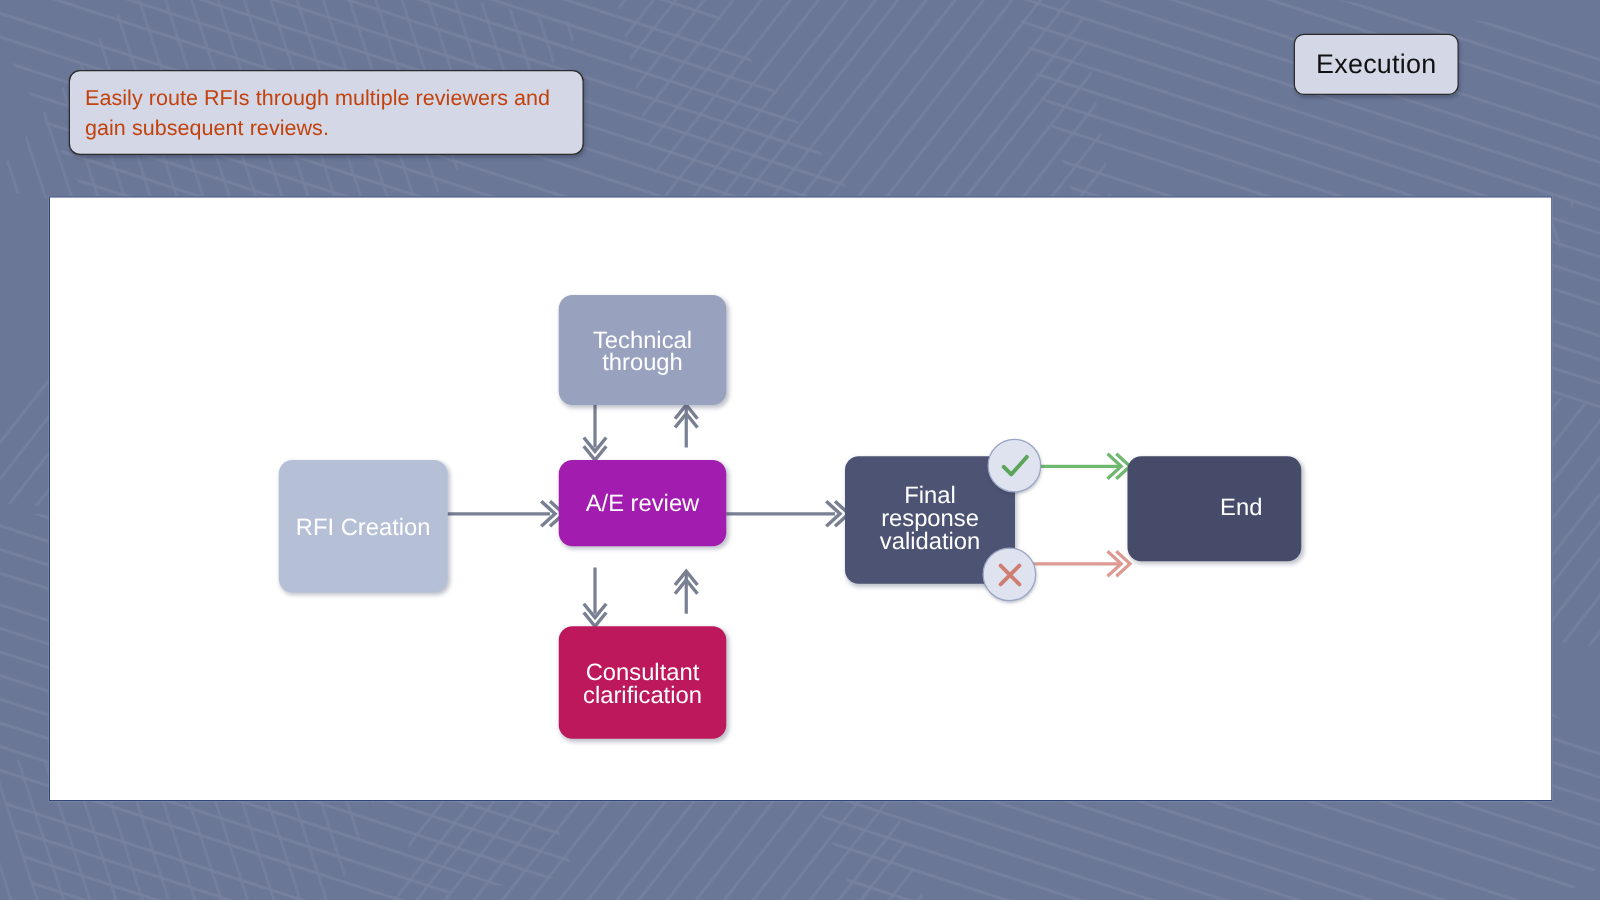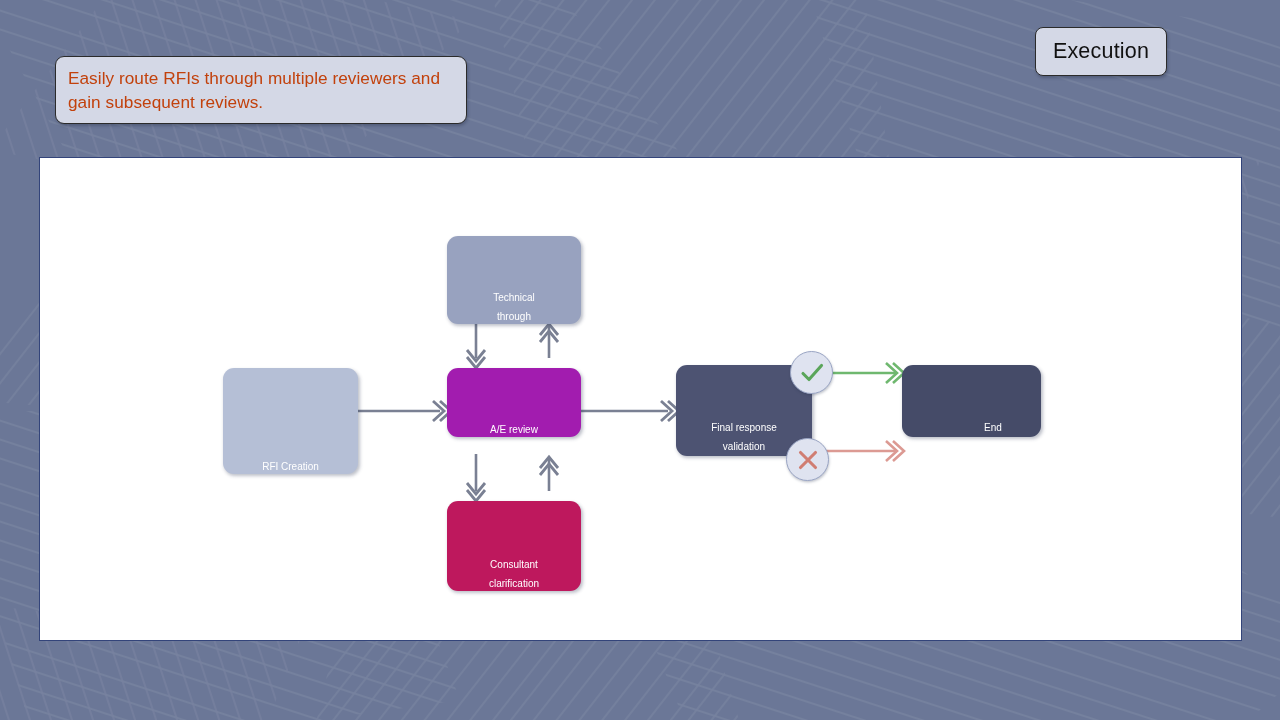--- a/index.html
+++ b/index.html
@@ -83,37 +83,37 @@
     overflow: hidden;
   }
   #diagram-svg { position: absolute; left: 0; top: 0; }
 
   
   .node {
     position: absolute;
     box-sizing: border-box;
     border-radius: 11px;
     display: flex;
-    align-items: flex-end;
+    align-items: center;
     justify-content: center;
     text-align: center;
     color: #ffffff;
-    font-size: 10px;
+    font-size: 19px;
     line-height: 18.5px;
     box-shadow: 1.5px 2px 3.5px rgba(40,50,80,0.30);
     user-select: none;
   }
   .node-label { padding: 0 8px; }
 
   #node-rfi-creation    { left: 183px; top: 210px; width: 135px; height: 106px; background:#b5bfd6; }
   #node-technical       { left: 407px; top:  78px; width: 134px; height: 88px; background:#98a2bf; }
   #node-ae-review       { left: 407px; top: 210px; width: 134px; height: 69px; background:#a21caf; }
   #node-consultant      { left: 407px; top: 343px; width: 134px; height: 90px; background:#be185d; }
-  #node-final-response  { left: 636px; top: 207px; width: 136px; height: 91px; background:#4d5372; }
-  #node-end             { left: 862px; top: 207px; width: 139px; height: 72px; background:#454b68;padding-left:43px; }
+  #node-final-response  { left: 636px; top: 207px; width: 136px; height: 102px; background:#4d5372; }
+  #node-end             { left: 862px; top: 207px; width: 139px; height: 84px; background:#454b68;padding-left:43px; }
 
   #node-rfi-creation .node-label,
   #node-technical .node-label,
   #node-ae-review .node-label,
   #node-consultant .node-label { position: relative; top: 2px; }
 
   
   .marker-circle {
     position: absolute;
     width: 43px;

